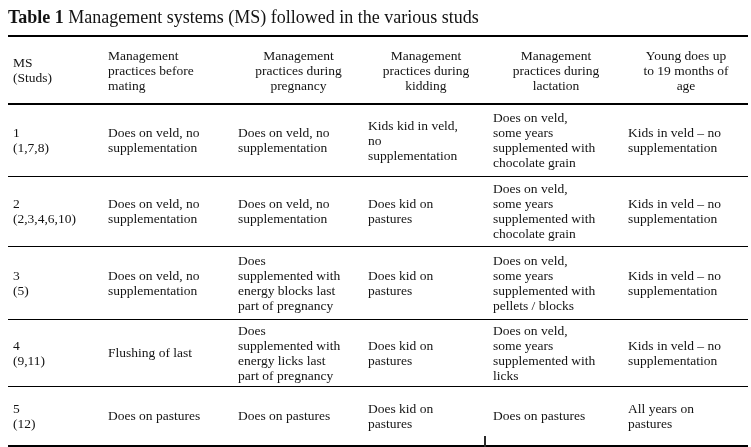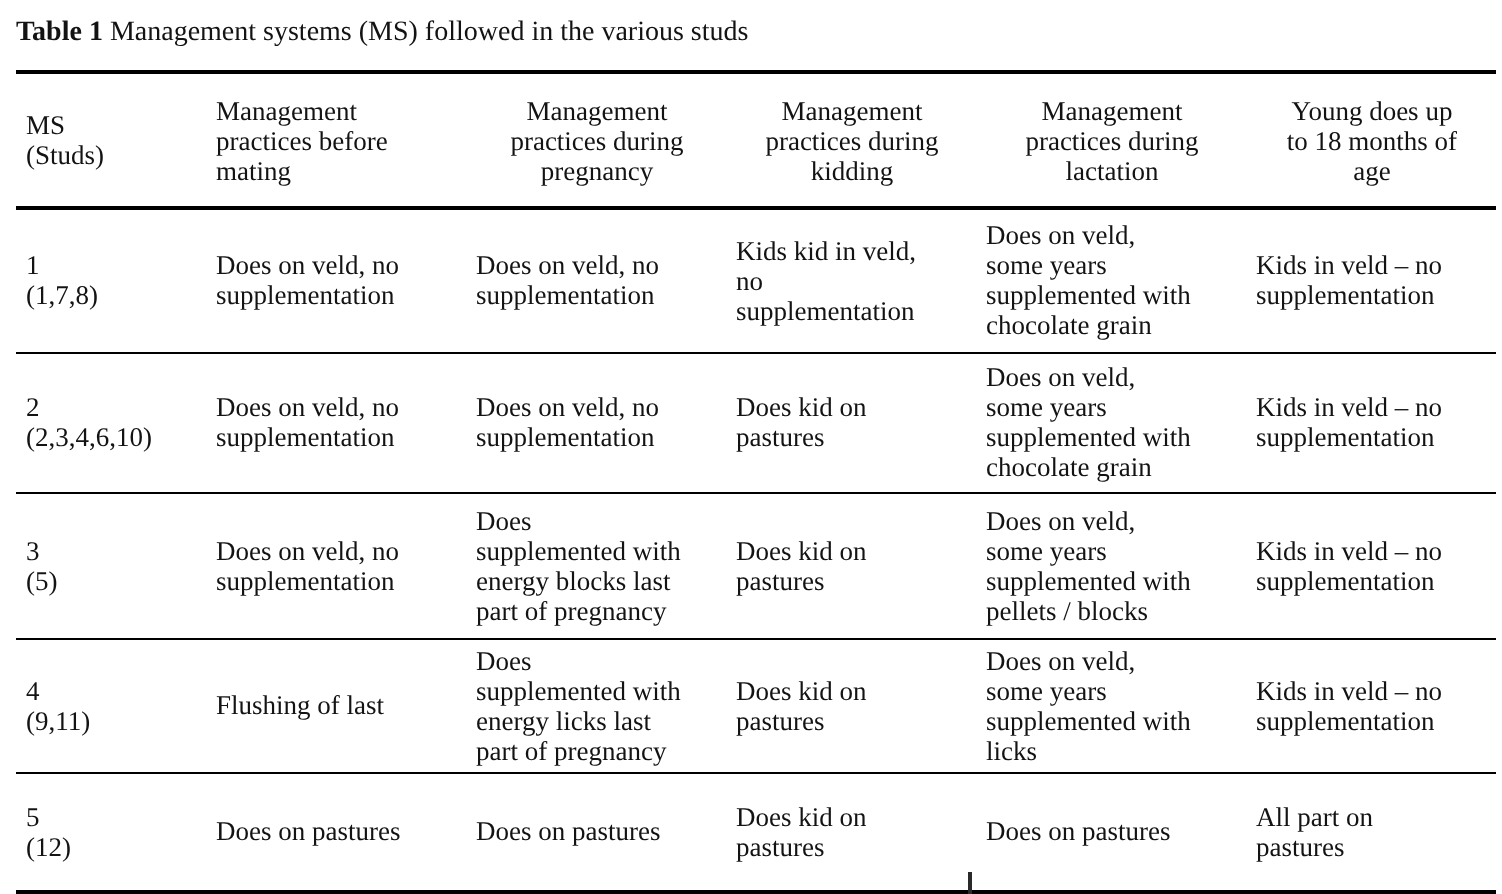--- a/index.html
+++ b/index.html
@@ -10,21 +10,21 @@
   body {
     width: 751px;
     height: 447px;
     overflow: hidden;
     position: relative;
     font-family: "Liberation Serif", "DejaVu Serif", serif;
     color: #131313;
   }
   .caption {
     margin: 8px 0 9px 8px;
-    font-size: 14px;
+    font-size: 18px;
     line-height: 18px;
     white-space: nowrap;
   }
   .caption .bold { font-weight: bold; }
   table.ms-table {
     border-collapse: collapse;
     table-layout: fixed;
     width: 740px;
     margin-left: 8px;
   }
@@ -100,21 +100,21 @@
       <th>Management
 practices during
 pregnancy</th>
       <th>Management
 practices during
 kidding</th>
       <th>Management
 practices during
 lactation</th>
       <th>Young does up
-to 18 months of
+to 19 months of
 age</th>
     </tr>
   </thead>
   <tbody>
     <tr class="r0">
       <td>1
 (1,7,8)</td>
       <td>Does on veld, no
 supplementation</td>
       <td>Does on veld, no
@@ -181,19 +181,19 @@
 supplementation</td>
     </tr>
     <tr class="r4">
       <td>5
 (12)</td>
       <td>Does on pastures</td>
       <td>Does on pastures</td>
       <td>Does kid on
 pastures</td>
       <td>Does on pastures</td>
-      <td>All part on
+      <td>All years on
 pastures</td>
     </tr>
   </tbody>
 </table>
 
 <div class="below-tick"></div>
 
 </body></html>

